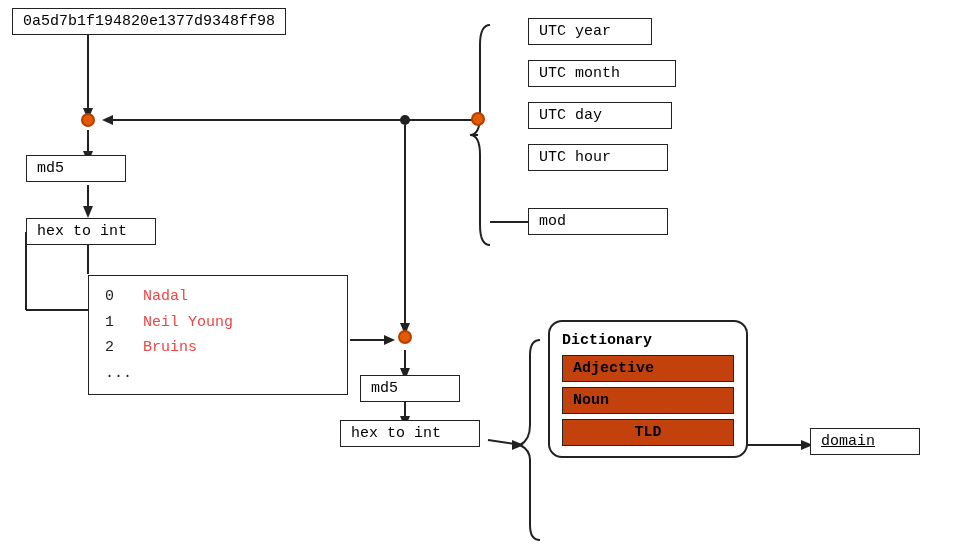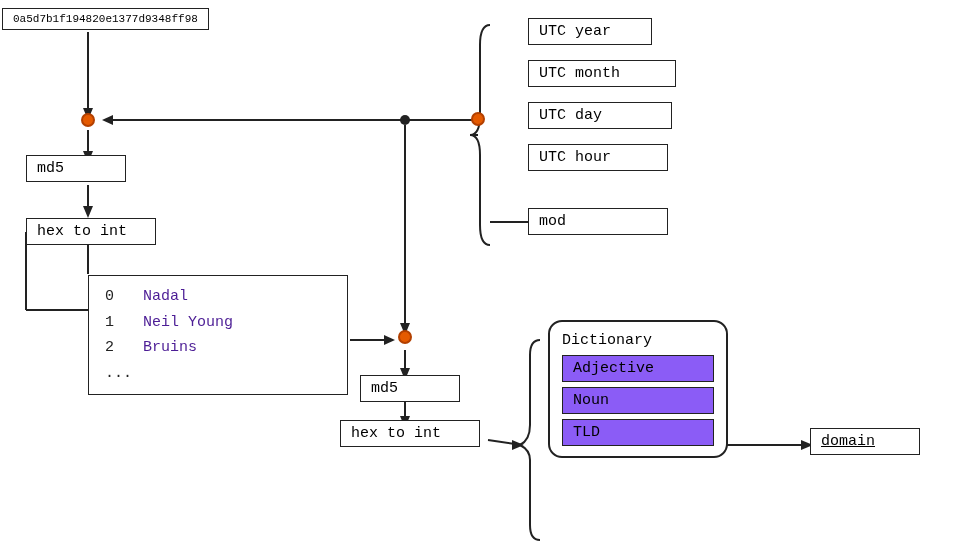--- a/index.html
+++ b/index.html
@@ -52,44 +52,46 @@
     }
     .list-row {
       display: flex;
       gap: 20px;
     }
     .list-num {
       min-width: 18px;
       color: #222;
     }
     .list-val {
-      color: #4c1d95;
+      color: #ef4444;
     }
     
     .dict-outer {
       position: absolute;
       border: 2px solid #222;
       border-radius: 14px;
       background: #fff;
       padding: 10px 12px 10px 12px;
-      width: 180px;
+      width: 200px;
+      font-weight: bold;
     }
     .dict-label {
       font-size: 15px;
       margin-bottom: 6px;
     }
     .dict-inner-box {
       border: 1.5px solid #222;
-      background: #8b5cf6;
+      background: #c2410c;
       padding: 4px 10px;
       margin-bottom: 5px;
       font-size: 15px;
     }
     .dict-inner-box:last-child {
       margin-bottom: 0;
+      text-align: center;
     }
   </style>
 </head>
 <body>
 
 <div class="diagram">
 
   <svg class="arrows">
 
     <line x1="88" y1="32" x2="88" y2="110" stroke="#222" stroke-width="2"></line>
@@ -135,21 +137,21 @@
     <polygon points="524,445 512,440 512,450" fill="#222"></polygon>
 
     <line x1="26" y1="232" x2="88" y2="280" stroke="#222" stroke-width="0"></line>
 
     <line x1="26" y1="232" x2="26" y2="310" stroke="#222" stroke-width="2"></line>
     <line x1="26" y1="310" x2="88" y2="310" stroke="#222" stroke-width="2"></line>
 
     <line x1="528" y1="222" x2="490" y2="222" stroke="#222" stroke-width="2"></line>
   </svg>
 
-  <div class="box" style="left:2px; top:8px; font-size:11px;">
+  <div class="box" style="left:12px; top:8px; font-size:15px;">
     <span>0a5d7b1f194820e1377d9348ff98</span>
   </div>
 
   <div class="orange-dot" style="left:81px; top:113px;"></div>
 
   <div class="box" style="left:26px; top:155px; width:100px;">
     <span>md5</span>
   </div>
 
   <div class="box" style="left:26px; top:218px; width:130px;">

